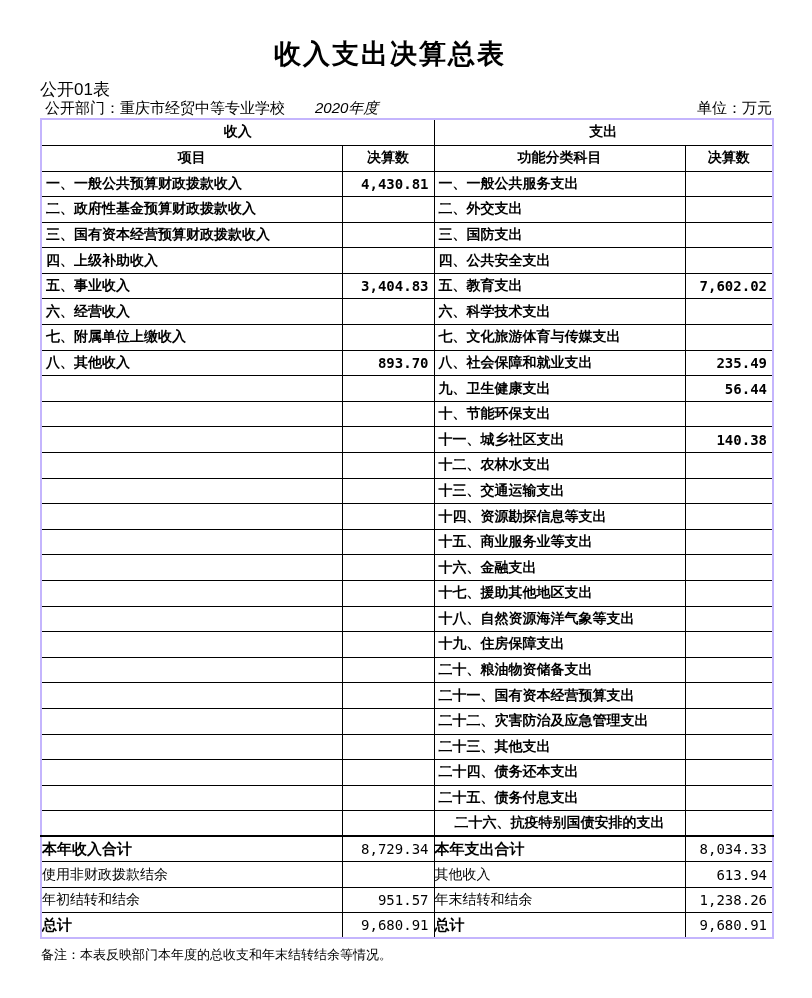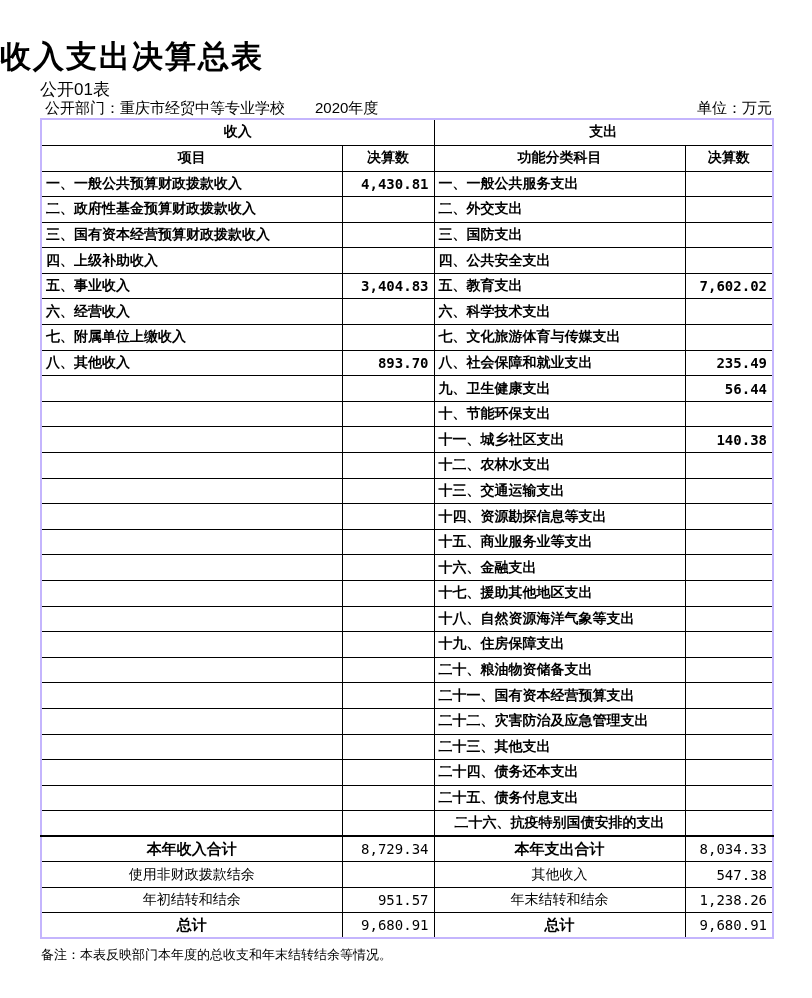--- a/index.html
+++ b/index.html
@@ -6,31 +6,31 @@
   html,body { background:#ffffff; }
   body {
     width:812px; height:998px;
     font-family:"Liberation Sans", sans-serif;
     color:#000000;
   }
   .sheet { position:relative; width:812px; height:998px; background:#ffffff; overflow:hidden; }
 
   .title {
     position:absolute; top:36px; left:0; width:780px;
-    font-size:31px; font-weight:bold; letter-spacing:2px;
+    text-align:center; font-size:27px; font-weight:bold; letter-spacing:2px;
   }
   .code-line {
     position:absolute; top:78px; left:40px; width:732px;
     text-align:left; font-size:17px;
   }
   .meta-line {
     position:absolute; top:99px; left:45px; width:727px;
     font-size:15px;
   }
-  .meta-line .year { margin-left:30px; }
+  .meta-line .year { margin-left:30px;font-style:italic; }
   .meta-line .unit { float:right; }
 
   table.main {
     position:absolute; left:40px; top:118px; width:732px;
     border-collapse:collapse; table-layout:fixed;
     border:2px solid #c4b5fd;
   }
   table.main th, table.main td {
     border:1px solid #000;
     overflow:hidden; white-space:nowrap;
@@ -43,21 +43,21 @@
   td.item  { text-align:left; padding-left:4px; }
   td.item.center { text-align:center; padding-left:0; }
   td.value {
     text-align:right; padding-right:5px;
     font-family:"DejaVu Sans Mono", monospace; font-size:13.5px;
   }
 
   tbody.totals tr { height:25.5px; }
   tbody.totals tr:first-child th,
   tbody.totals tr:first-child td { border-top:2px solid #000; }
-  td.total-label { text-align:center; }
+  td.total-label { }
   tr.bold td.total-label { font-weight:bold; font-size:15px; }
 
   .note {
     position:absolute; left:41px; top:946px;
     font-size:13px;
   }
 </style>
 </head>
 <body>
 
@@ -253,21 +253,21 @@
         <tr class="bold">
           <td class="total-label">本年收入合计</td>
           <td class="value">8,729.34</td>
           <td class="total-label">本年支出合计</td>
           <td class="value">8,034.33</td>
         </tr>
         <tr>
           <td class="total-label">使用非财政拨款结余</td>
           <td class="value"></td>
           <td class="total-label">其他收入</td>
-          <td class="value">547.38</td>
+          <td class="value">613.94</td>
         </tr>
         <tr>
           <td class="total-label">年初结转和结余</td>
           <td class="value">951.57</td>
           <td class="total-label">年末结转和结余</td>
           <td class="value">1,238.26</td>
         </tr>
         <tr class="bold">
           <td class="total-label">总计</td>
           <td class="value">9,680.91</td>

